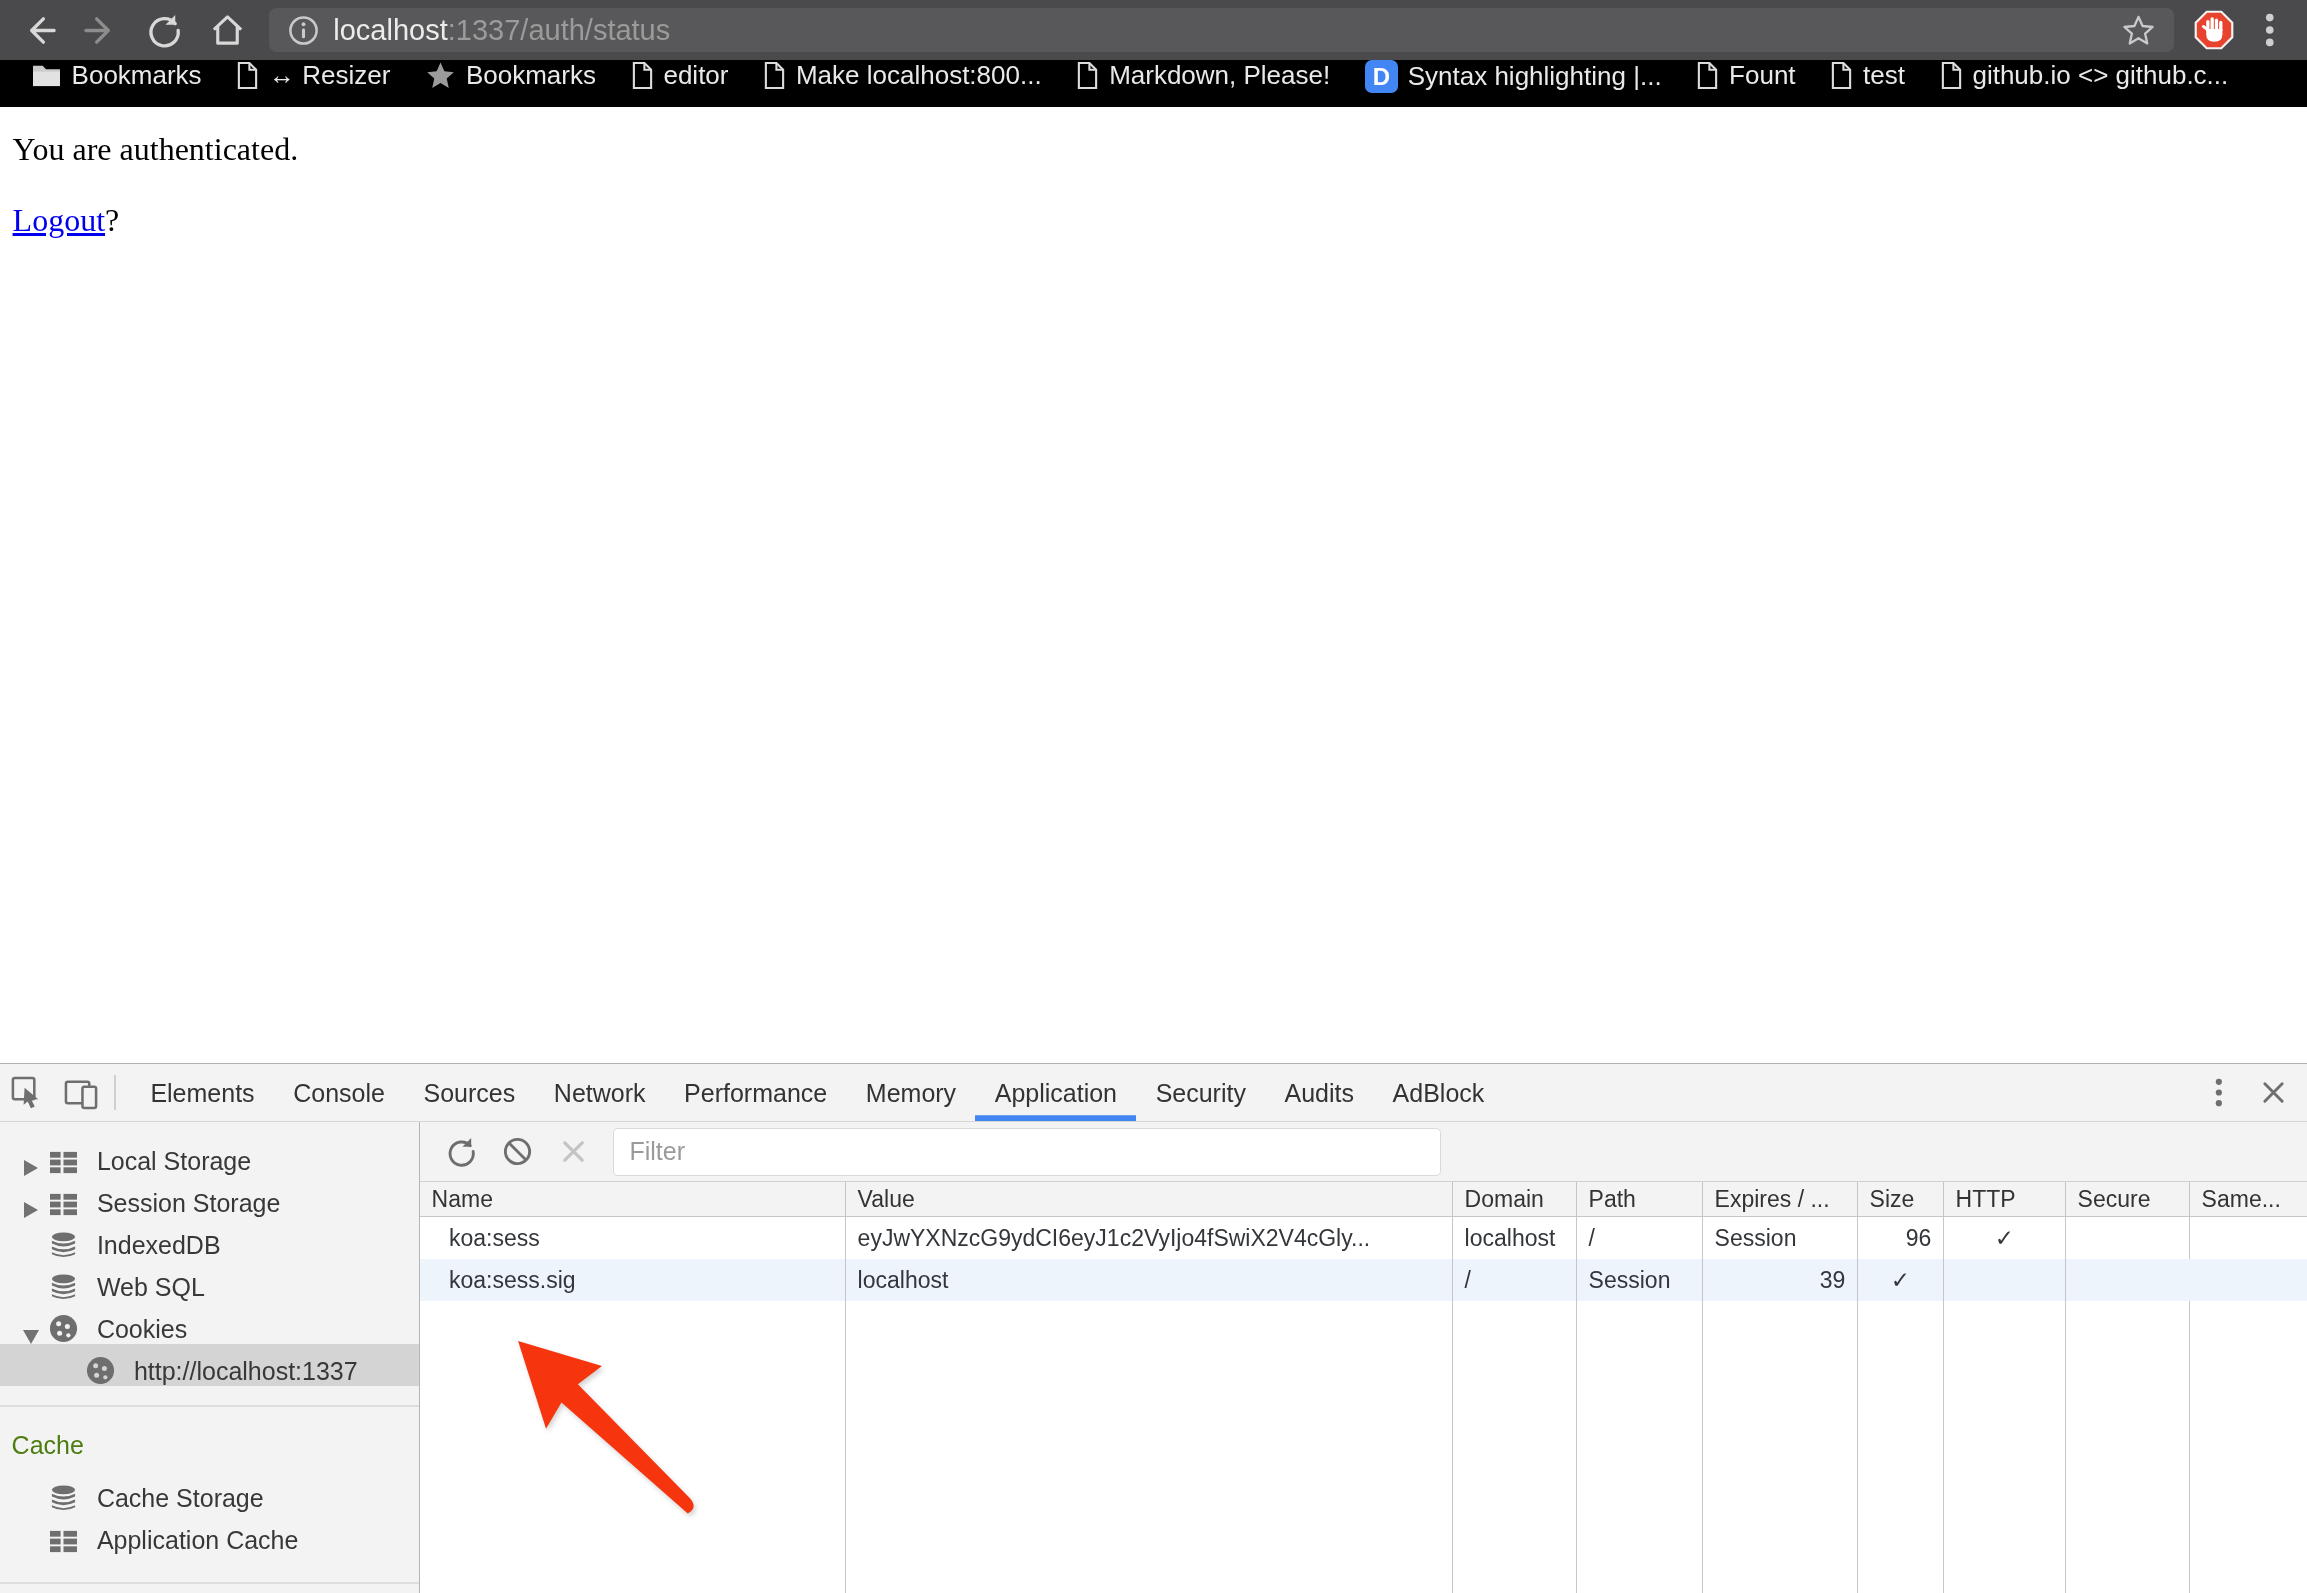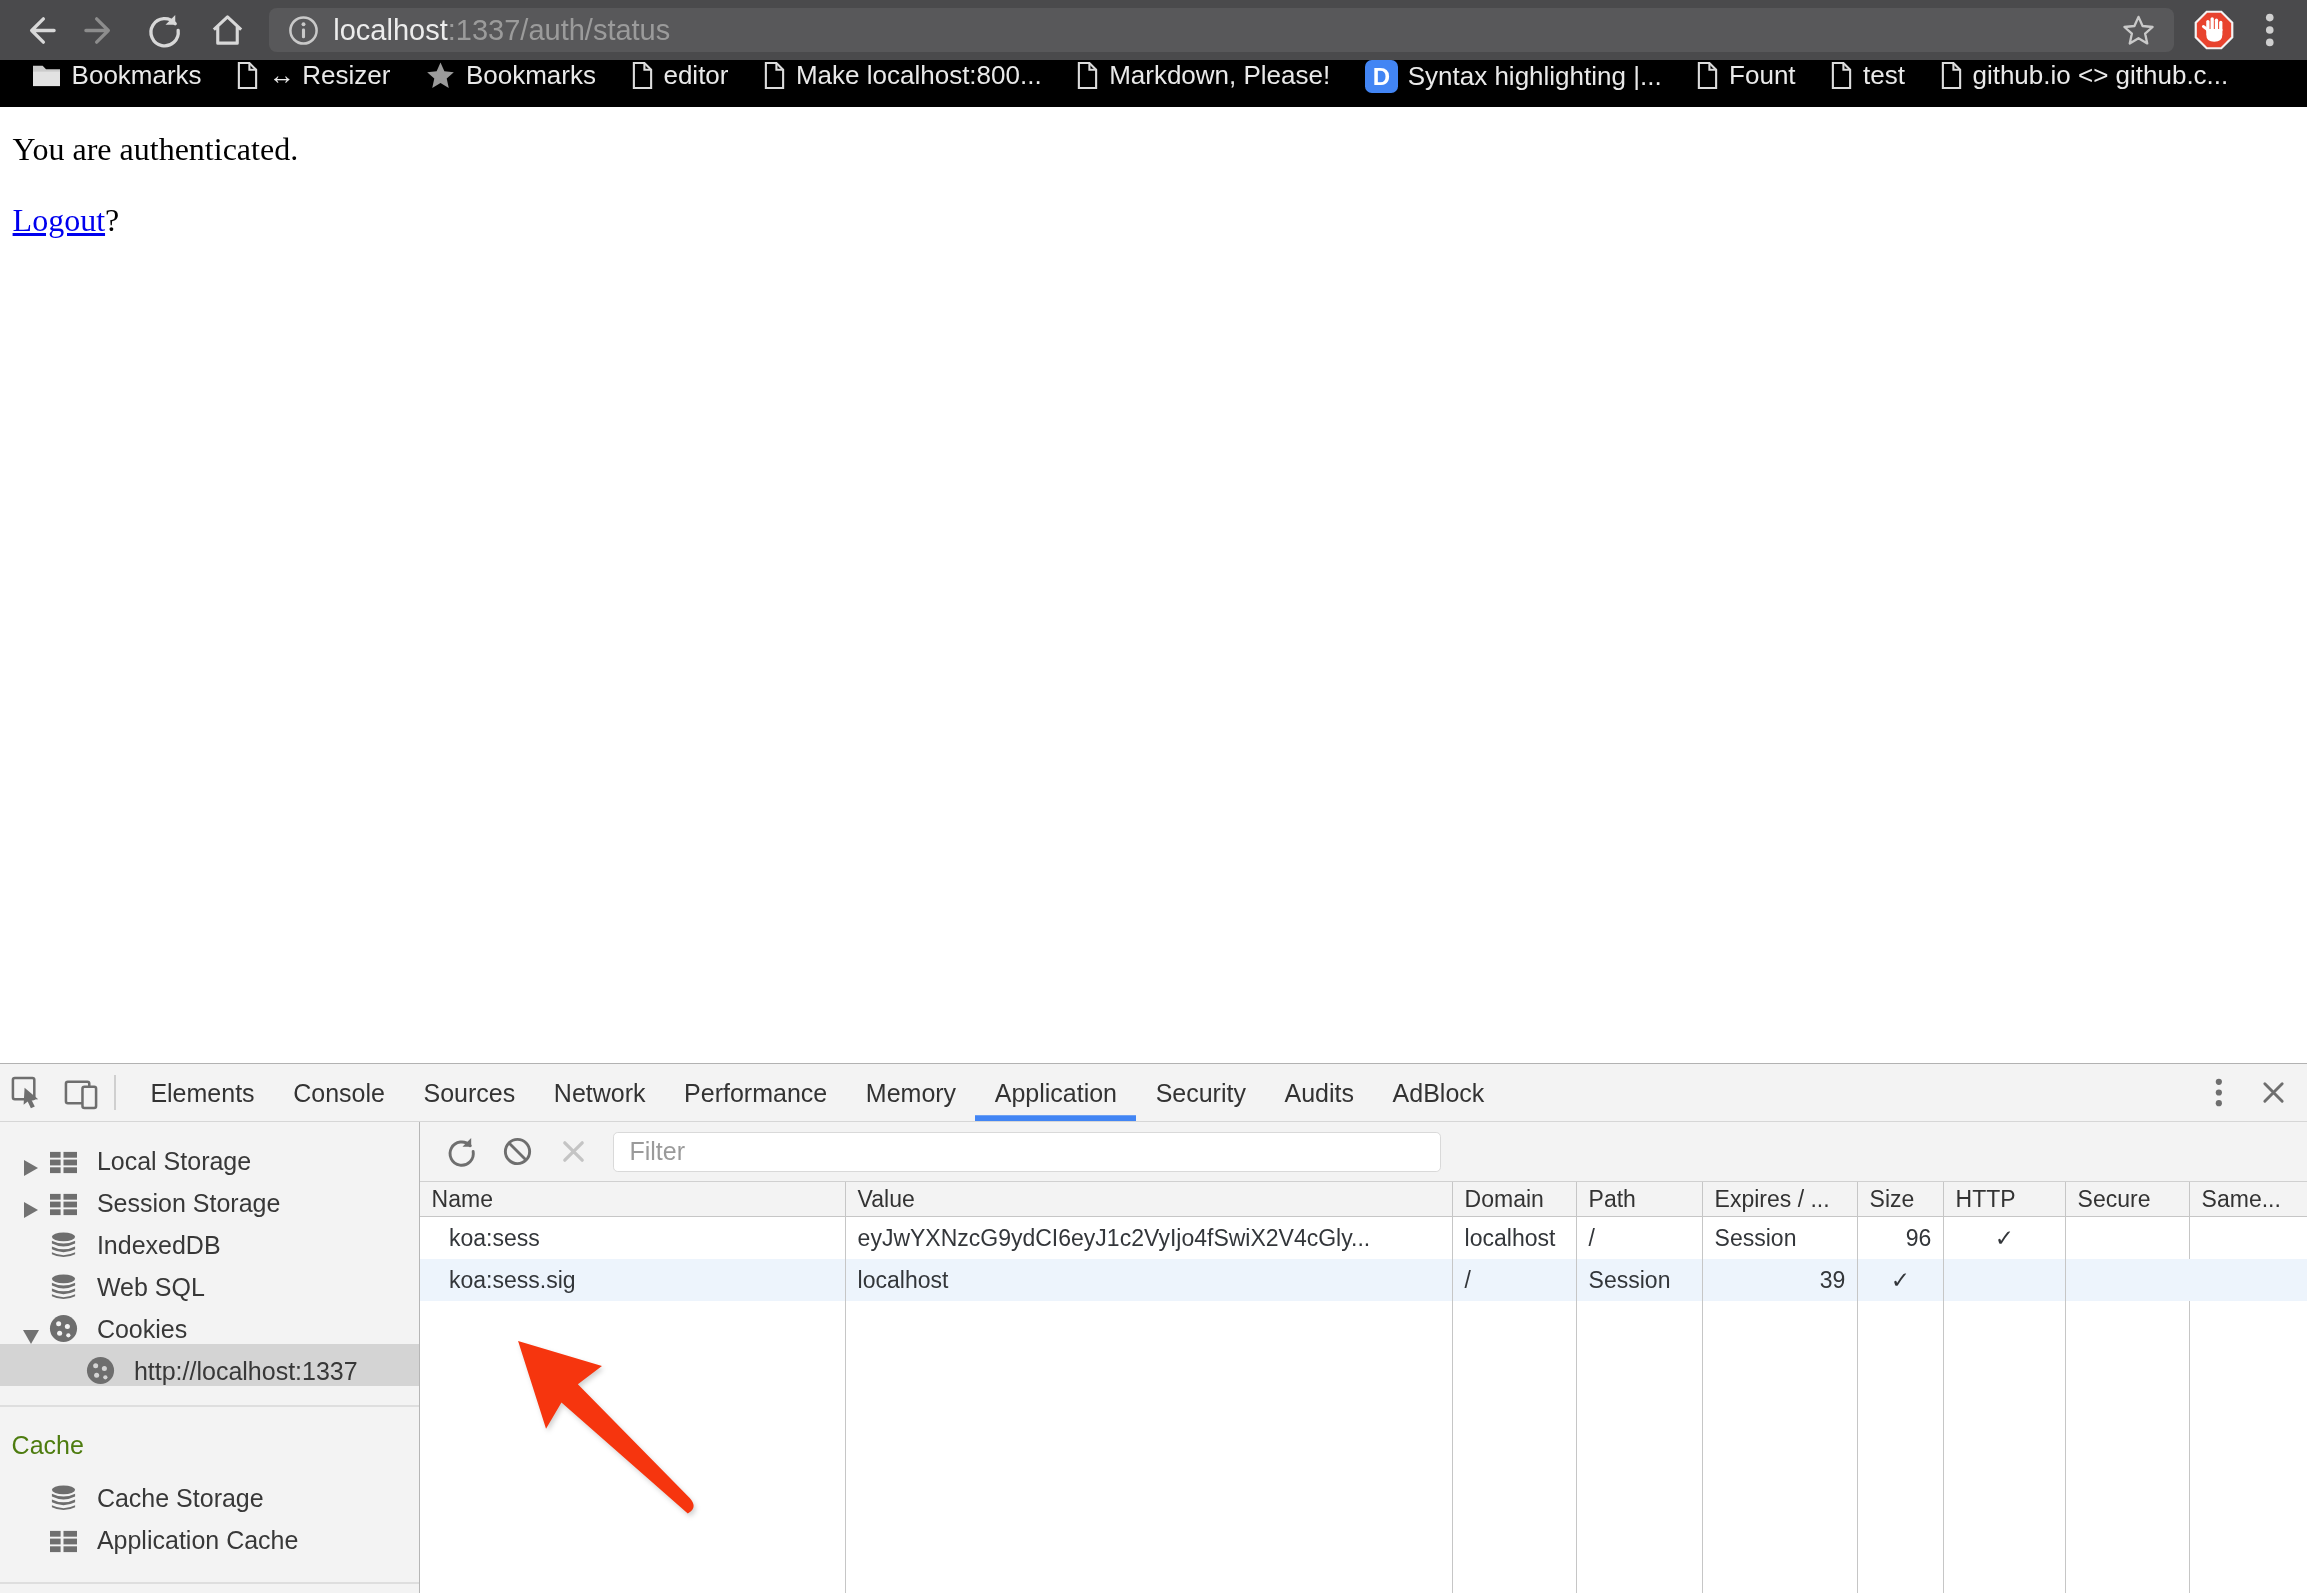--- a/index.html
+++ b/index.html
@@ -61,21 +61,21 @@
   .tree-row.child { padding-left:37px; }
   .sec-div { height:1.9px; background:#dedede; margin-top:19.3px; }
   .sec-head { margin:19.3px 0 5.8px 11.6px; font-size:25px; color:#4d7c0f; height:39px;
               display:flex; align-items:center; }
 
   
   .cookie-pane { flex:1 1 auto; display:flex; flex-direction:column; position:relative; min-width:0; }
   .ck-toolbar { height:60px; flex:0 0 auto; background:#f3f3f3; border-bottom:1px solid #d0d0d0;
                 display:flex; align-items:center; padding-left:13.5px; }
   .ck-btn { width:56px; height:56px; display:flex; align-items:center; justify-content:center; }
-  .filter-input { width:828px; height:40px; margin-left:11.6px; border:1.9px solid #d9d9d9;
+  .filter-input { width:828px; height:48px; margin-left:11.6px; border:1.9px solid #d9d9d9;
                   border-radius:4.8px; background:#fff; font-size:25px; padding:0 15.4px;
                   color:#333; outline:none; font-family:"Liberation Sans", sans-serif; }
   .filter-input::placeholder { color:#9a9a9a; }
 
   .grid-row { display:grid; grid-template-columns:426px 607px 124px 126px 155px 86px 122px 124px auto; }
   .cell { border-right:1px solid #c6c6c6; padding:0 11.6px; font-size:23px; color:#33363a;
           display:flex; align-items:center; overflow:hidden; white-space:nowrap; }
   .cell:last-child { border-right:none; }
   .hdr .cell { background:#f3f3f3; color:#333; height:35px; border-bottom:1px solid #c6c6c6; }
   .datarow .cell { height:42px; }

